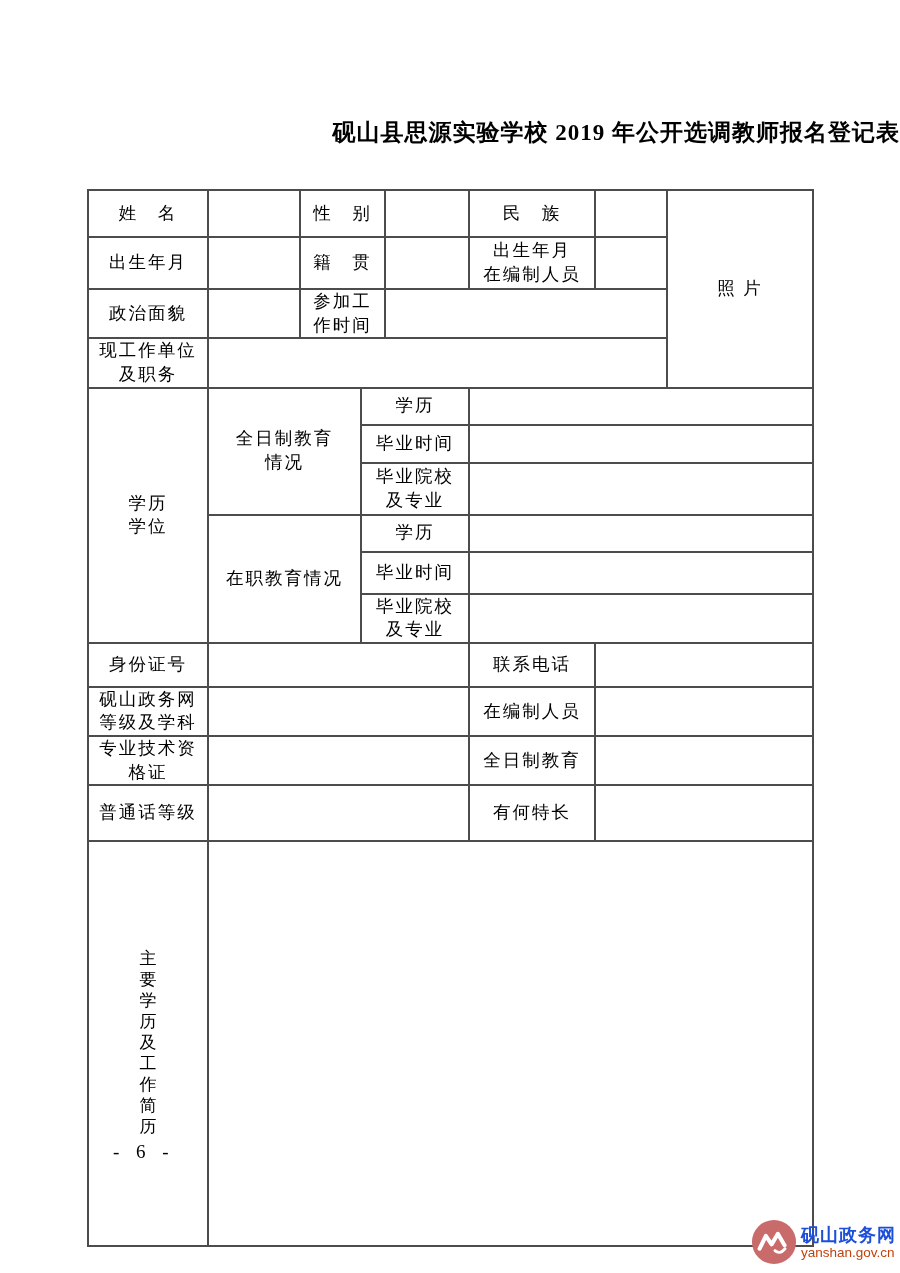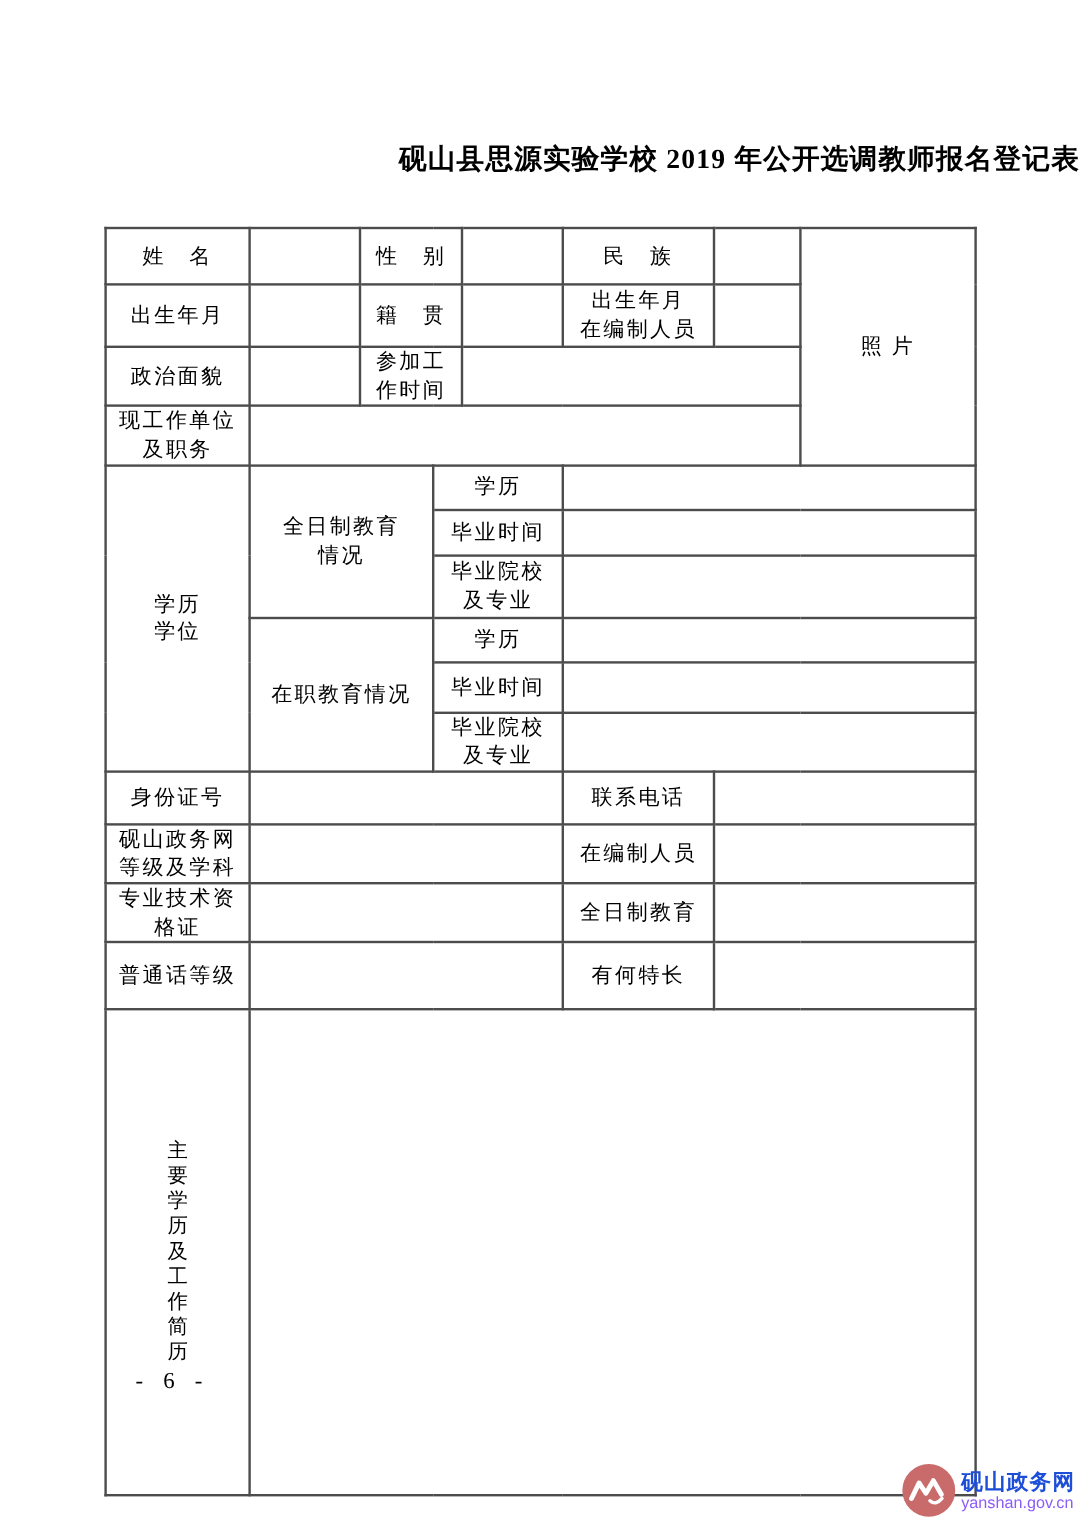--- a/index.html
+++ b/index.html
@@ -160,17 +160,17 @@
   <div class="pagenum">- 6 -</div>
 
   <div class="logo">
     <svg class="logo-icon" viewBox="0 0 48 48">
       <circle cx="24" cy="24" r="23" fill="#c96b6b"></circle>
       <path d="M9 31 L15.5 17.5 L21.5 26.5 L28 15.5 L35 27.5" stroke="#ffffff" stroke-width="4.2" fill="none" stroke-linecap="round" stroke-linejoin="round"></path>
       <path d="M25 33 q5 4.5 10.5 -2" stroke="#ffffff" stroke-width="3" fill="none" stroke-linecap="round"></path>
     </svg>
     <div class="logo-txt">
       <div class="logo-name" style="color: #1d4ed8;">砚山政务网</div>
-      <div class="logo-url" style="color: #8b5cf6;">yanshan.gov.cn</div>
+      <div class="logo-url" style="color: #c2410c;">yanshan.gov.cn</div>
     </div>
   </div>
 
 </div>
 
 </body></html>

